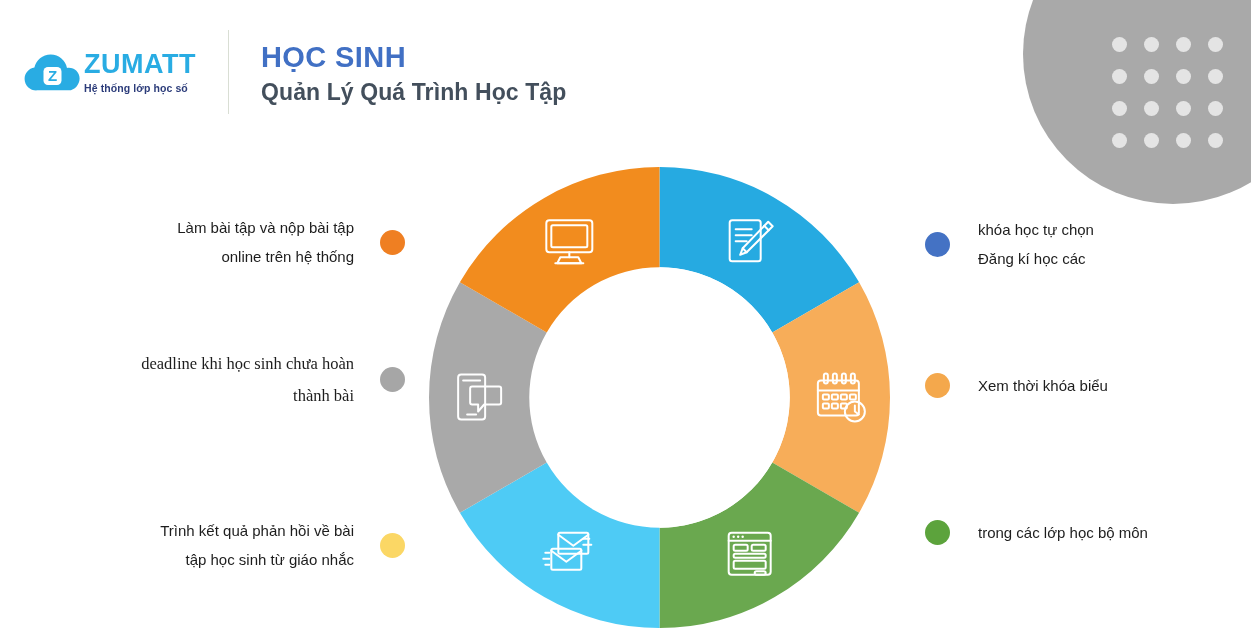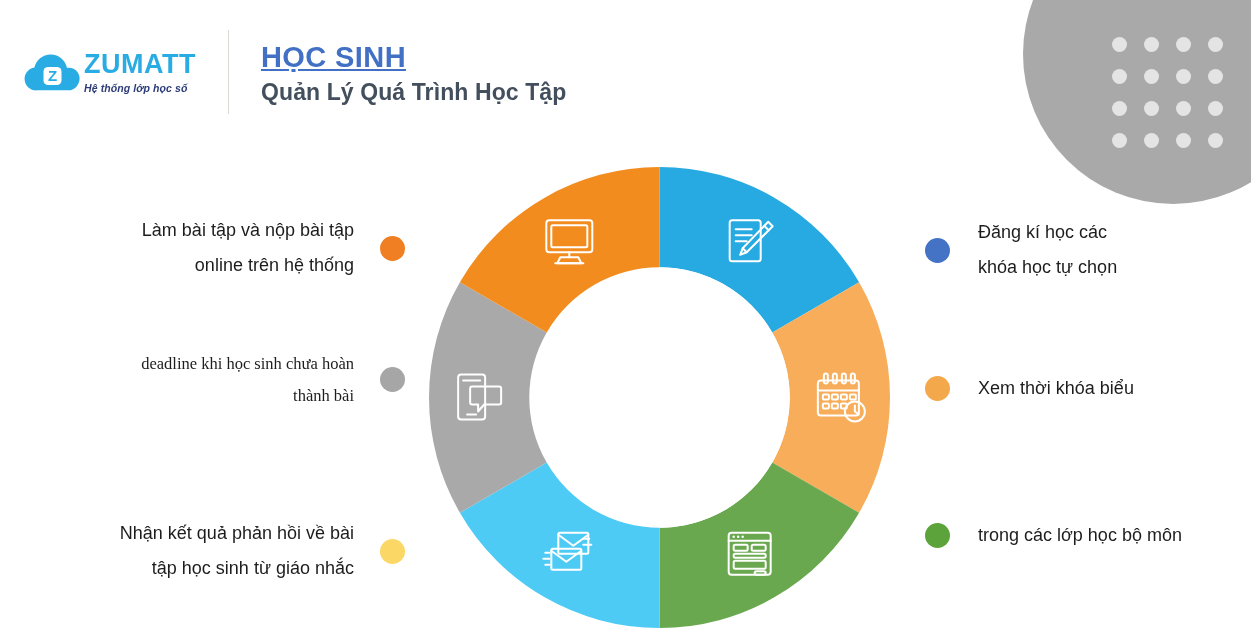--- a/index.html
+++ b/index.html
@@ -75,38 +75,36 @@
     line-height: 1;
     text-align: center;
   }
   .logo-tagline {
     font-size: 10.5px;
     font-weight: bold;
     color: #2c3c7a;
     margin-top: 4px;
     letter-spacing: .1px;
     white-space: nowrap;
-    font-style: italic;
   }
 
   .divider {
     width: 1px;
     height: 84px;
     background: #d9ded4;
     margin: 0 32px 0 30px;
   }
 
   .titles { padding-top: 2px; }
   .title-main {
     font-size: 29px;
     font-weight: bold;
     color: #4170c4;
     letter-spacing: .4px;
     line-height: 1.18;
-    text-decoration: underline;
   }
   .title-sub {
     font-size: 23px;
     font-weight: bold;
     color: #434f5c;
     letter-spacing: .1px;
     margin-top: 5px;
     line-height: 1.2;
   }
 
@@ -131,21 +129,21 @@
   .dot {
     width: 25px;
     height: 25px;
     border-radius: 50%;
     flex: 0 0 25px;
   }
   .legend-left  .dot { margin-left: 26px; }
   .legend-right .dot { margin-right: 28px; }
 
   .legend-text {
-    font-size: 18px;
+    font-size: 15px;
     color: #1d1d1d;
     line-height: 1.95;
   }
   .legend-left  .legend-text { text-align: right; }
   .legend-right .legend-text { text-align: left; }
   .legend-text.serif {
     font-family: "Liberation Serif", serif;
     font-size: 16.5px;
     line-height: 1.92;
   }
@@ -292,31 +290,31 @@
   <div class="legend-row legend-left r2">
     <div class="legend-text serif">
       <div>deadline khi học sinh chưa hoàn</div>
       <div>thành bài</div>
     </div>
     <span class="dot" id="dot-l1" style="background: rgb(166, 166, 166);"></span>
   </div>
 
   <div class="legend-row legend-left r3">
     <div class="legend-text">
-      <div>Nhận kết quả phản hồi về bài</div>
+      <div>Trình kết quả phản hồi về bài</div>
       <div>tập học sinh từ giáo nhắc</div>
     </div>
     <span class="dot" id="dot-l2" style="background: rgb(251, 215, 101);"></span>
   </div>
 
   <div class="legend-row legend-right rr1">
     <span class="dot" id="dot-r0" style="background: rgb(68, 114, 196);"></span>
     <div class="legend-text">
+      <div>khóa học tự chọn</div>
       <div>Đăng kí học các</div>
-      <div>khóa học tự chọn</div>
     </div>
   </div>
 
   <div class="legend-row legend-right rr2">
     <span class="dot" id="dot-r1" style="background: rgb(244, 168, 76);"></span>
     <div class="legend-text">
       <div>Xem thời khóa biểu</div>
     </div>
   </div>
 

